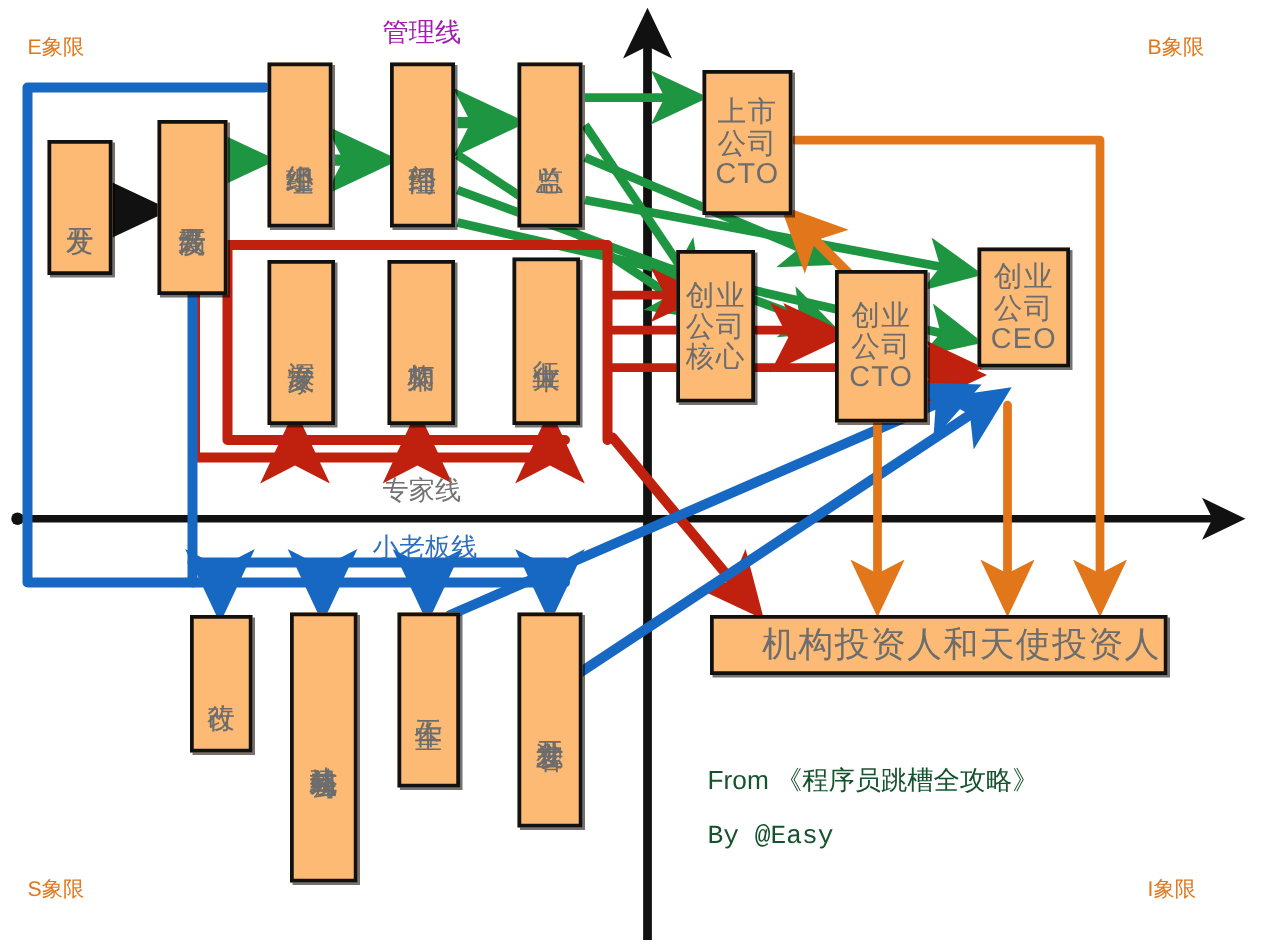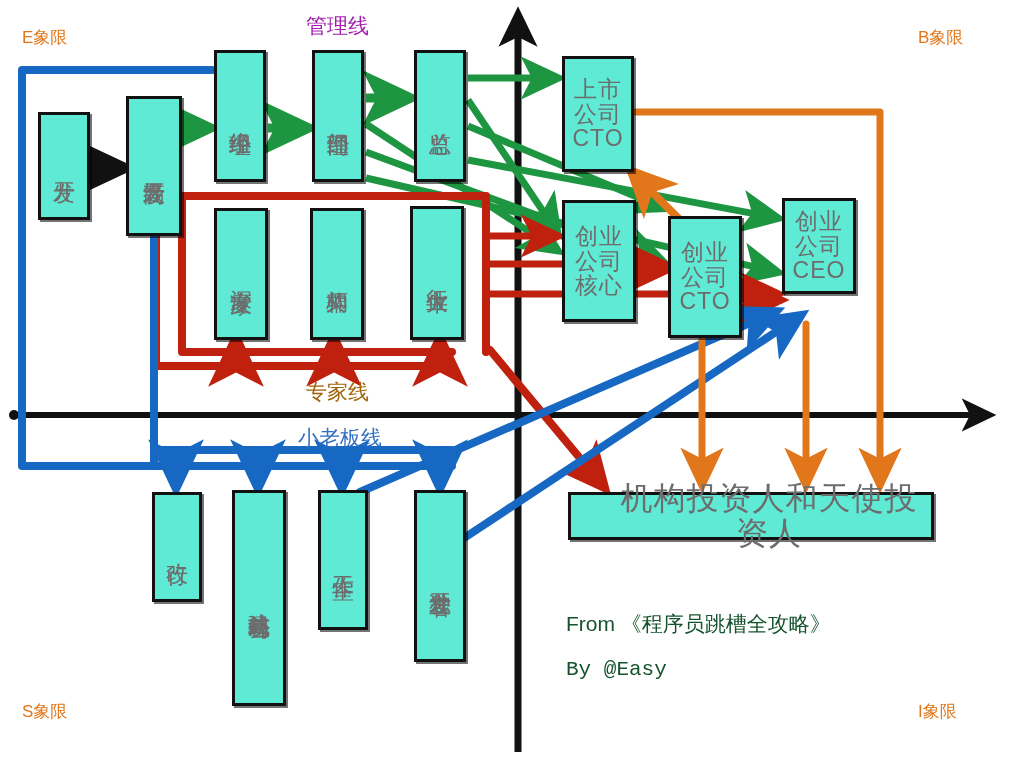--- a/index.html
+++ b/index.html
@@ -8,51 +8,51 @@
     font-family:"Liberation Sans","DejaVu Sans",sans-serif;
     width:1015px;height:760px;overflow:hidden;position:relative;
   }
   #stage{position:relative;width:1015px;height:760px;background:#fff;}
   #svgroot{position:absolute;left:0;top:0;width:1015px;height:760px;}
 
   
   .node{
     position:absolute;
     box-sizing:border-box;
-    background:#5eead4;
+    background:#fdba74;
     border:3px solid #111111;
     display:flex;align-items:center;justify-content:center;
     text-align:center;
     color:#6d6d6d;
     line-height:1.08;
     z-index:5;
     box-shadow:2px 2px 0 rgba(0,0,0,.55);
   }
   .node .lab{display:block;padding:0 1px;}
   
   .vert .lab{
     writing-mode:vertical-rl;
     text-orientation:upright;
     letter-spacing:1px;
   }
   .horiz .lab{letter-spacing:1px;}
 
   .fs22{font-size:22px;}
   .fs23{font-size:23px;}
-  .fs24{font-size:32px;padding-left:36px;}
+  .fs24{font-size:28px;padding-left:36px;}
 
   
   .quad{
     position:absolute;z-index:9;
     color:#e2761b;font-size:17px;white-space:nowrap;
   }
   
   .lineLabel{position:absolute;z-index:9;font-size:21px;white-space:nowrap;}
   .lbl-green{color:#a21caf;}
-  .lbl-red{color:#a16207;}
+  .lbl-red{color:#737373;}
   .lbl-blue{color:#2f6fc0;}
 
   
   .credit{
     position:absolute;z-index:9;color:#14532d;font-size:21px;white-space:nowrap;
   }
 </style>
 </head>
 <body>
 
@@ -204,21 +204,21 @@
     </div>
 
   <div class="node vert fs22" style="left:410px;top:206px;width:54px;height:134px;">
     <span class="lab">行业大牛</span>
     </div>
 
   <div class="node horiz fs23" style="left:562px;top:56px;width:72px;height:116px;">
     <span class="lab">上市公司CTO</span>
     </div>
 
-  <div class="node horiz fs23" style="left:562px;top:200px;width:74px;height:122px;">
+  <div class="node horiz fs23" style="left:541px;top:200px;width:63px;height:122px;">
     <span class="lab">创业公司核心</span>
     </div>
 
   <div class="node horiz fs23" style="left:668px;top:200px;width:74px;height:122px;margin-top:16px;">
     <span class="lab">创业公司CTO</span>
     </div>
 
   <div class="node horiz fs23" style="left:782px;top:198px;width:74px;height:96px;">
     <span class="lab">创业公司CEO</span>
     </div>

